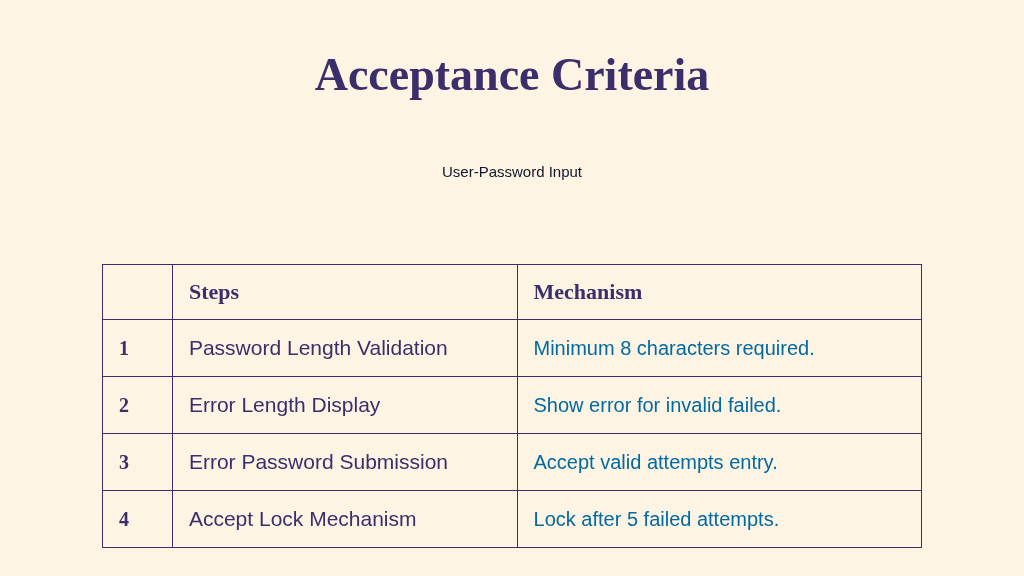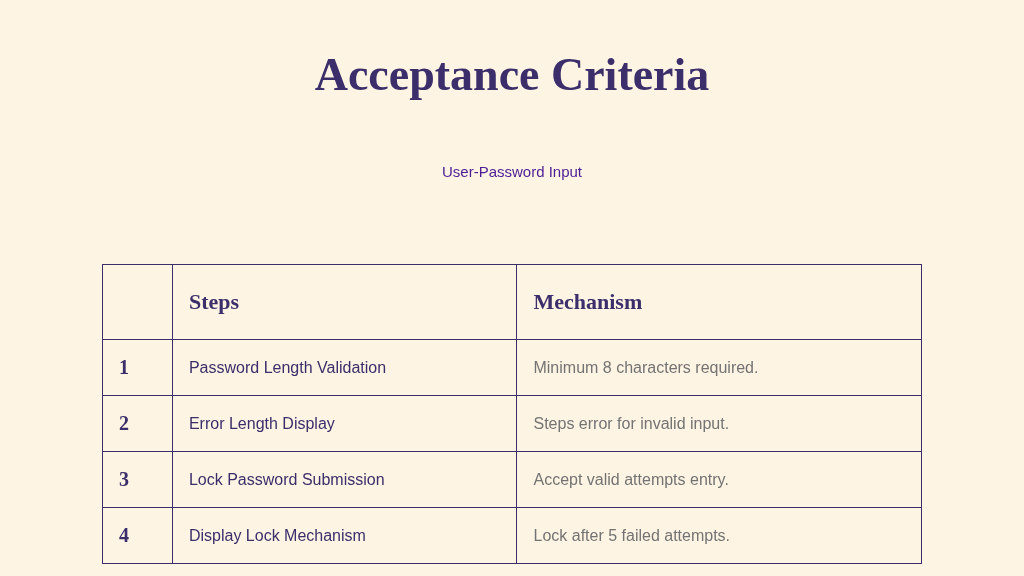--- a/index.html
+++ b/index.html
@@ -23,35 +23,35 @@
     .title {
       font-family: Georgia, 'Times New Roman', serif;
       font-size: 46px;
       font-weight: 700;
       color: #3b2e6b;
       text-align: center;
       margin-bottom: 18px;
     }
     .subtitle {
       font-size: 15px;
-      color: #4c1d95;
+      color: #0f172a;
       text-align: center;
       margin-bottom: 40px;
     }
     .table {
       width: 820px;
       border-collapse: collapse;
     }
     .table th, .table td {
       border: 1px solid #3b2e6b;
       text-align: left;
       vertical-align: middle;
     }
     .table th {
-      padding: 24px 16px;
+      padding: 14px 16px;
     }
     .table td {
       padding: 16px 16px;
     }
     .col-num {
       width: 70px;
       text-align: center;
     }
     .col-steps {
       width: 345px;
@@ -66,26 +66,26 @@
       color: #3b2e6b;
     }
     .num-cell {
       font-family: Georgia, 'Times New Roman', serif;
       font-size: 20px;
       font-weight: 700;
       color: #3b2e6b;
       text-align: center;
     }
     .step-cell {
-      font-size: 16px;
+      font-size: 21px;
       color: #3b2e6b;
     }
     .reminder-cell {
-      font-size: 16px;
-      color: #737373;
+      font-size: 20px;
+      color: #0369a1;
     }
     th.col-num.header-cell {
       
     }
   </style>
 </head>
 <body>
 
 <div class="container">
   <h1 class="title">Acceptance Criteria</h1>
@@ -101,27 +101,27 @@
     </thead>
     <tbody>
       <tr>
         <td class="col-num num-cell">1</td>
         <td class="col-steps step-cell">Password Length Validation</td>
         <td class="col-reminders reminder-cell">Minimum 8 characters required.</td>
       </tr>
       <tr>
         <td class="col-num num-cell">2</td>
         <td class="col-steps step-cell">Error Length Display</td>
-        <td class="col-reminders reminder-cell">Steps error for invalid input.</td>
+        <td class="col-reminders reminder-cell">Show error for invalid failed.</td>
       </tr>
       <tr>
         <td class="col-num num-cell">3</td>
-        <td class="col-steps step-cell">Lock Password Submission</td>
+        <td class="col-steps step-cell">Error Password Submission</td>
         <td class="col-reminders reminder-cell">Accept valid attempts entry.</td>
       </tr>
       <tr>
         <td class="col-num num-cell">4</td>
-        <td class="col-steps step-cell">Display Lock Mechanism</td>
+        <td class="col-steps step-cell">Accept Lock Mechanism</td>
         <td class="col-reminders reminder-cell">Lock after 5 failed attempts.</td>
       </tr>
     </tbody>
   </table>
 </div>
 
 </body></html>

